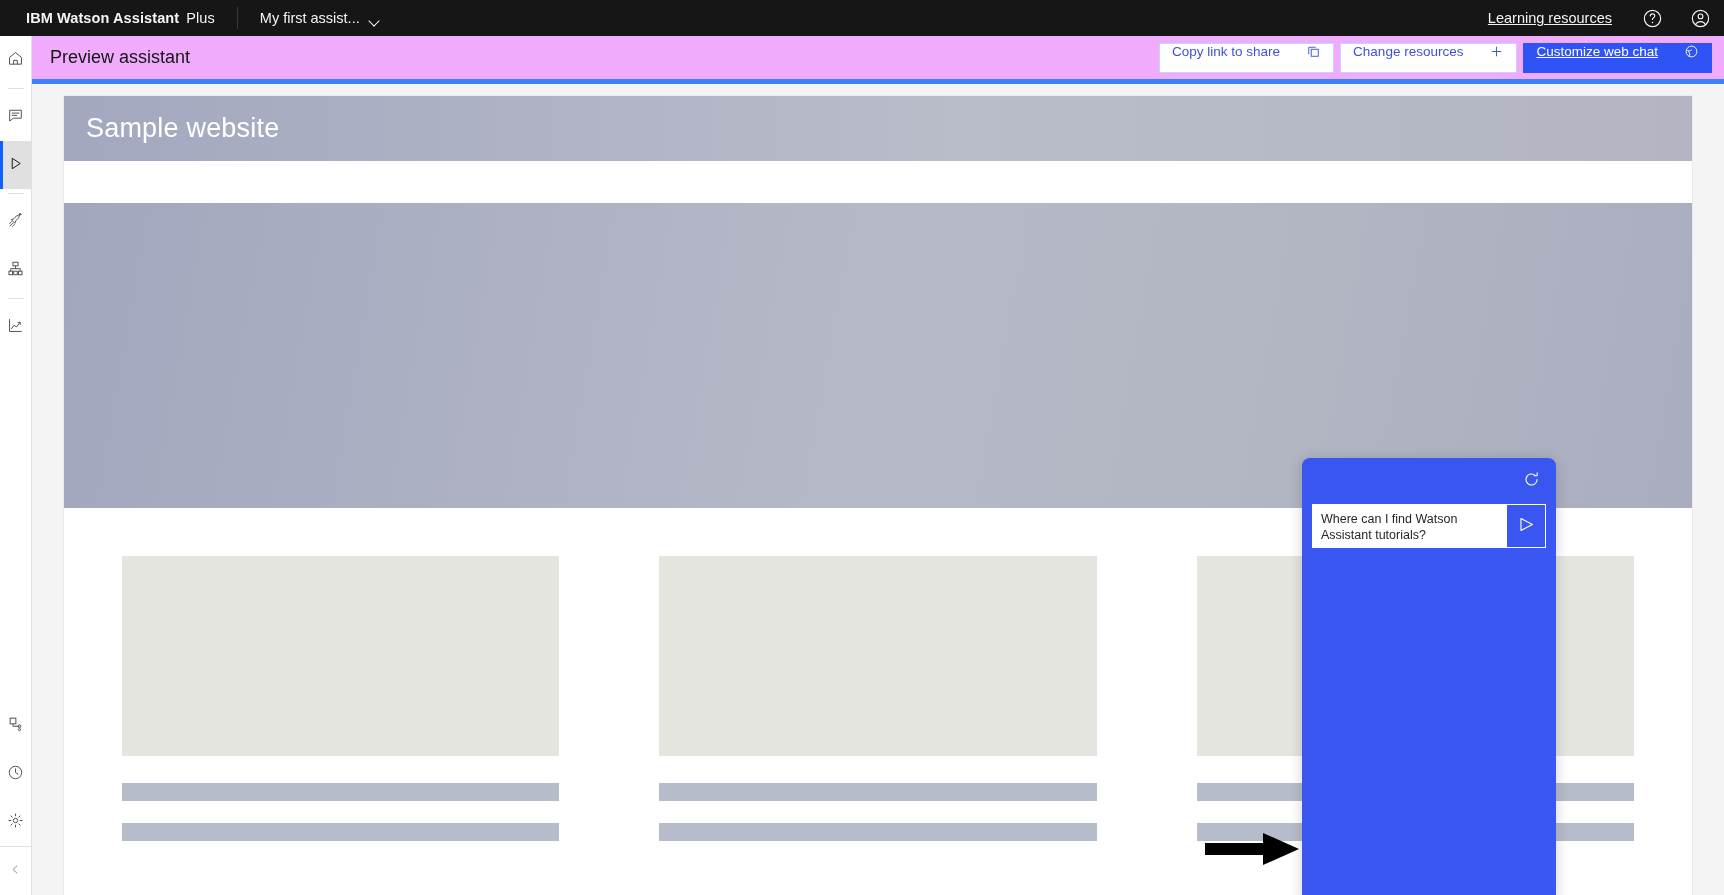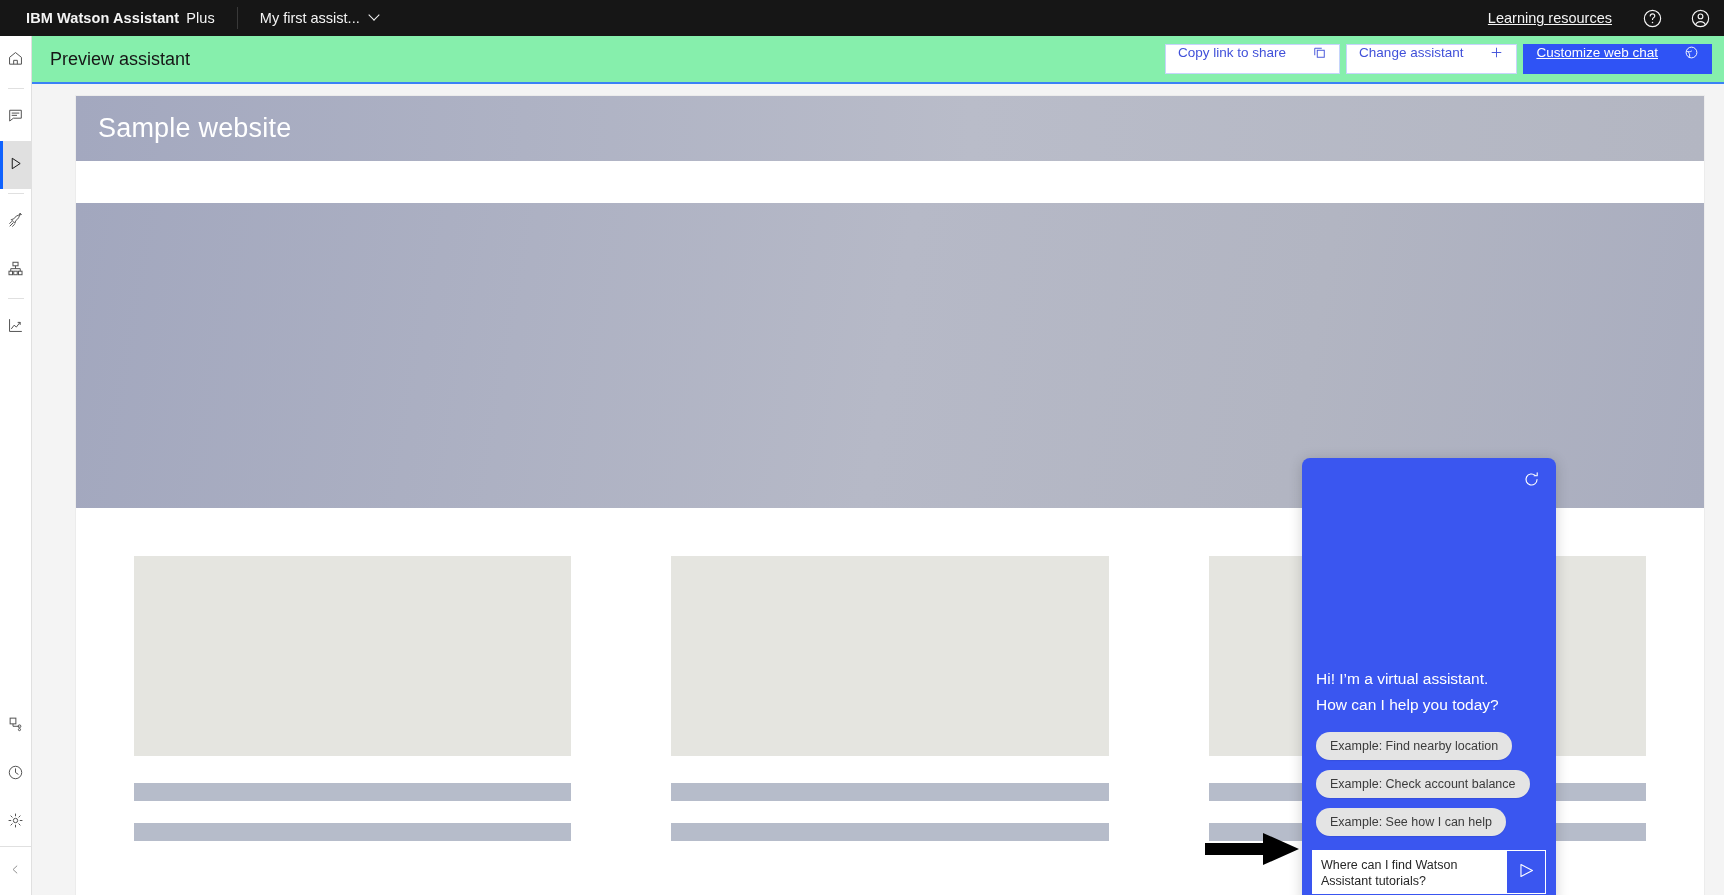--- a/index.html
+++ b/index.html
@@ -13,21 +13,21 @@
   .topbar {
     position: absolute; top: 0; left: 0; width: 1724px; height: 36px;
     background: #161616; display: flex; align-items: center;
     color: #f4f4f4;
   }
   .brand { padding-left: 26px; font-size: 14.5px; letter-spacing: .1px; white-space: nowrap; }
   .brand b { font-weight: 700; }
   .brand .plus { font-weight: 400; margin-left: 7px; }
   .topdiv { width: 1px; height: 22px; background: #393939; margin: 0 22px 0 22px; }
   .assistant-sel {
-    display: flex; align-items: flex-start; gap: 10px;
+    display: flex; align-items: flex-end; gap: 10px;
     font-size: 14.5px; color: #f4f4f4; cursor: pointer; white-space: nowrap;
   }
   .chev { width: 10px; height: 10px; position: relative; display:inline-block; }
   .chev::before {
     content:""; position:absolute; left:0; top:1px; width:7px; height:7px;
     border-right:1.4px solid #f4f4f4; border-bottom:1.4px solid #f4f4f4;
     transform: rotate(45deg);
   }
   .top-right { margin-left: auto; display: flex; align-items: center; text-decoration: underline; }
   .learn { font-size: 14.5px; color: #f4f4f4; cursor: pointer; padding: 0 16px; white-space: nowrap; }
@@ -51,42 +51,42 @@
   .rail-item.active::before {
     content:""; position:absolute; left:0; top:0; width:3px; height:48px; background:#0f62fe;
   }
   .rail-sep { width: 16px; height: 1px; background: #e0e0e0; margin: 4px 0; }
   .rail-spacer { flex: 1; }
   .rail-bottom-sep { width: 32px; height: 1px; background: #e0e0e0; }
 
   
   .subheader {
     position: absolute; top: 36px; left: 32px; width: 1692px; height: 48px;
-    background: #86efac; border-bottom: 2px solid #3b82f6;
+    background: #f0abfc; border-bottom: 5px solid #3b82f6;
     display: flex; align-items: center;
   }
   .page-title { font-size: 18px; color: #161616; padding-left: 18px; font-weight: 400; white-space: nowrap;}
   .actions { margin-left: auto; display: flex; align-items: center; gap: 6px; padding-right: 12px; }
   .btn {
     height: 30px; display: flex; align-items: flex-start; gap: 26px;
     font-size: 13.5px; padding: 0 12px; cursor: pointer; white-space: nowrap;
   }
   .btn-ghost {
     border: 1px solid #c6d4fb; color: #4050d9; background: #fff;
   }
   .btn-primary { background: #2f53f5; color: #fff; border: 1px solid #2f53f5; text-decoration: underline; }
   .btn svg { display: block; flex: 0 0 auto; }
 
   
   .canvas {
     position: absolute; top: 84px; left: 32px; width: 1692px; height: 811px;
     background: #f4f4f4; overflow: hidden;
   }
   .site {
-    position: absolute; top: 12px; left: 44px; width: 1628px; height: 799px;
+    position: absolute; top: 12px; left: 32px; width: 1628px; height: 799px;
     background: #ffffff; overflow: hidden;
     box-shadow: 0 0 0 1px rgba(0,0,0,.03);
   }
   .site-header {
     height: 65px; width: 100%;
     background: linear-gradient(90deg, #a3a8bf 0%, #b9bcc9 55%, #b3b6c2 100%);
     display: flex; align-items: center;
   }
   .site-title {
     color: #ffffff; font-size: 27px; font-weight: 400; padding-left: 22px; letter-spacing:.2px;
@@ -286,21 +286,21 @@
       <span>Copy link to share</span>
       <span>
         <svg width="15" height="15" viewBox="0 0 24 24" fill="none" stroke="#4050d9" stroke-width="1.5">
           <rect x="8.4" y="8.4" width="11.2" height="11.2"></rect>
           <path d="M15.6 5.2H4.4v11.2"></path>
         </svg>
       </span>
     </div>
 
     <div class="btn btn-ghost">
-      <span>Change assistant</span>
+      <span>Change resources</span>
       <span>
         <svg width="15" height="15" viewBox="0 0 24 24" fill="none" stroke="#4050d9" stroke-width="1.5">
           <path d="M12 5v14M5 12h14" stroke-linecap="round"></path>
         </svg>
       </span>
     </div>
 
     <div class="btn btn-primary">
       <span>Customize web chat</span>
       <span>
@@ -355,31 +355,20 @@
       <div class="wc-restart">
         <span>
           <svg width="19" height="19" viewBox="0 0 24 24" fill="none" stroke="#ffffff" stroke-width="1.4">
             <path d="M19 12a7 7 0 1 1-2.3-5.2" stroke-linecap="round"></path>
             <path d="M19.2 3.4v3.9h-3.9" stroke-linecap="round" stroke-linejoin="round"></path>
           </svg>
         </span>
       </div>
     </div>
 
-    <div class="wc-body">
-      <div class="wc-greeting">
-        <div>Hi! I’m a virtual assistant.</div>
-        <div>How can I help you today?</div>
-      </div>
-      <div class="wc-chips">
-        <div class="chip">Example: Find nearby location</div>
-        <div class="chip">Example: Check account balance</div>
-        <div class="chip">Example: See how I can help</div>
-      </div>
-    </div>
 
     <div class="wc-inputrow">
       <textarea class="wc-input" placeholder="Type something..." style="">Where can I find Watson Assistant tutorials?</textarea>
       <div class="wc-send">
         <span>
           <svg width="19" height="19" viewBox="0 0 24 24" fill="none" stroke="#ffffff" stroke-width="1.4">
             <path d="M5 4.5 19.5 12 5 19.5z" stroke-linejoin="round"></path>
           </svg>
         </span>
       </div>

